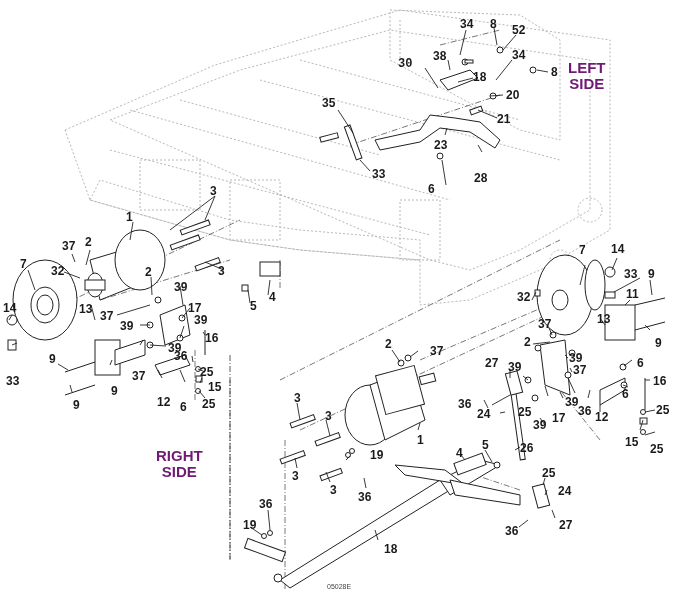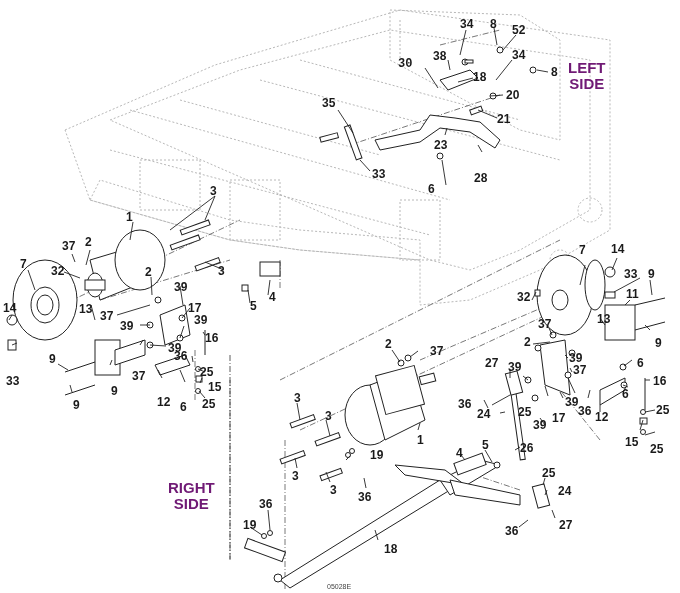--- a/index.html
+++ b/index.html
@@ -252,21 +252,21 @@
       <line x1="268" y1="510" x2="270" y2="530"></line>
       <line x1="250" y1="527" x2="262" y2="535"></line>
       <line x1="378" y1="540" x2="375" y2="530"></line>
     </g>
   </svg>
 
   <div class="side-label" style="left:568px;top:60px;">
     <div>LEFT</div>
     <div>SIDE</div>
   </div>
-  <div class="side-label" style="left:168px;top:448px;margin-top:32px;">
+  <div class="side-label" style="left:156px;top:448px;">
     <div>RIGHT</div>
     <div>SIDE</div>
   </div>
 
   <div class="fig-code" style="left:327px;top:583px;">05028E</div>
 
   <div class="callout" style="left:460px;top:18px;">34</div>
   <div class="callout" style="left:490px;top:18px;">8</div>
   <div class="callout" style="left:512px;top:24px;">52</div>
   <div class="callout" style="left:433px;top:50px;">38</div>

